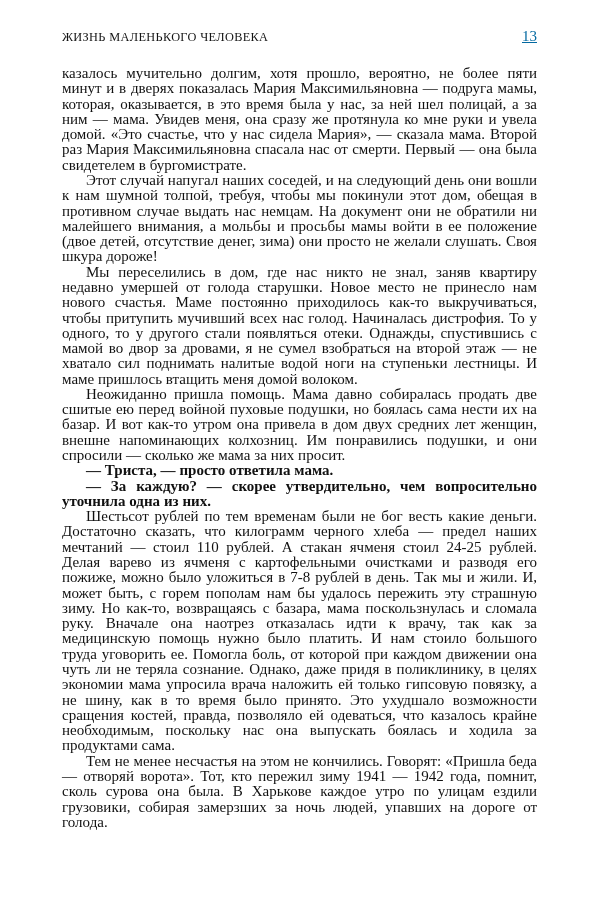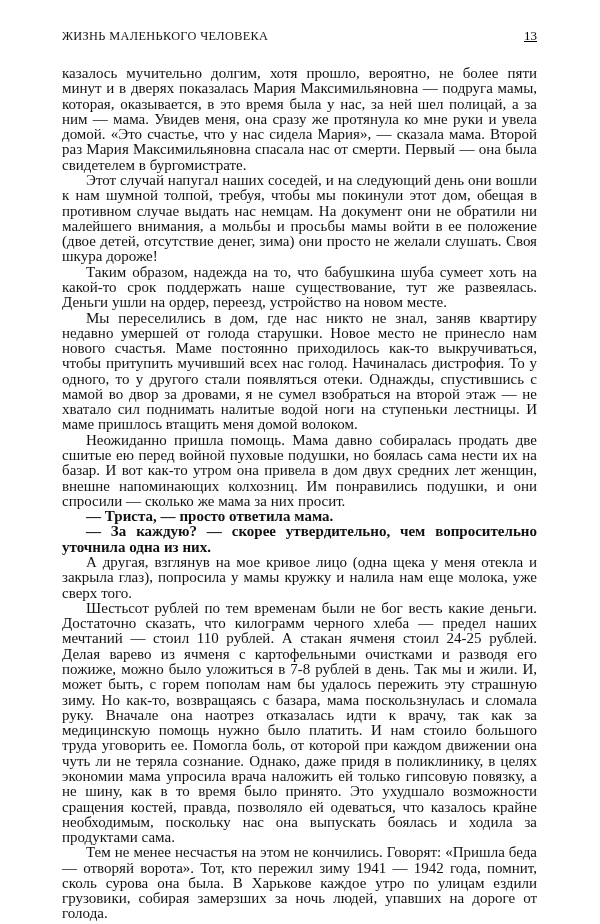--- a/index.html
+++ b/index.html
@@ -35,22 +35,22 @@
     height: 20px;
     margin: 0 0 18px 0;
   }
   .running-head-title {
     font-size: 12.3px;
     letter-spacing: 0.35px;
     white-space: nowrap;
     color: #141414;
   }
   .running-head-folio {
-    font-size: 13px;
-    color: #000000;
+    font-size: 15px;
+    color: #0369a1;
     text-decoration: underline;
   }
 
   
   .text-block {
     width: 475px;
   }
   p.para {
     margin: 0;
     font-size: 15px;
@@ -77,23 +77,21 @@
 <div class="page">
 
   <div class="running-head">
     <span class="running-head-title">ЖИЗНЬ МАЛЕНЬКОГО ЧЕЛОВЕКА</span>
     <span class="running-head-folio">13</span>
   </div>
 
   <div class="text-block">
       <p class="para no-indent">казалось мучительно долгим, хотя прошло, вероятно, не более пяти минут и в дверях показалась Мария Максимильяновна — подруга мамы, которая, оказывается, в это время была у нас, за ней шел полицай, а за ним — мама. Увидев меня, она сразу же протянула ко мне руки и увела домой. «Это счастье, что у нас сидела Мария», — сказала мама. Второй раз Мария Максимильяновна спасала нас от смерти. Первый — она была свидетелем в бургомистрате.</p>
       <p class="para">Этот случай напугал наших соседей, и на следующий день они вошли к нам шумной толпой, требуя, чтобы мы покинули этот дом, обещая в противном случае выдать нас немцам. На документ они не обратили ни малейшего внимания, а мольбы и просьбы мамы войти в ее положение (двое детей, отсутствие денег, зима) они просто не желали слушать. Своя шкура дороже!</p>
-      <p class="para">Таким образом, надежда на то, что бабушкина шуба сумеет хоть на какой-то срок поддержать наше существование, тут же развеялась. Деньги ушли на ордер, переезд, устройство на новом месте.</p>
       <p class="para">Мы переселились в дом, где нас никто не знал, заняв квартиру недавно умершей от голода старушки. Новое место не принесло нам нового счастья. Маме постоянно приходилось как-то выкручиваться, чтобы притупить мучивший всех нас голод. Начиналась дистрофия. То у одного, то у другого стали появляться отеки. Однажды, спустившись с мамой во двор за дровами, я не сумел взобраться на второй этаж — не хватало сил поднимать налитые водой ноги на ступеньки лестницы. И маме пришлось втащить меня домой волоком.</p>
       <p class="para">Неожиданно пришла помощь. Мама давно собиралась продать две сшитые ею перед войной пуховые подушки, но боялась сама нести их на базар. И вот как-то утром она привела в дом двух средних лет женщин, внешне напоминающих колхозниц. Им понравились подушки, и они спросили — сколько же мама за них просит.</p>
       <p class="para dialogue">— Триста, — просто ответила мама.</p>
       <p class="para dialogue">— За каждую? — скорее утвердительно, чем вопросительно уточнила одна из них.</p>
-      <p class="para">А другая, взглянув на мое кривое лицо (одна щека у меня отекла и закрыла глаз), попросила у мамы кружку и налила нам еще молока, уже сверх того.</p>
       <p class="para">Шестьсот рублей по тем временам были не бог весть какие деньги. Достаточно сказать, что килограмм черного хлеба — предел наших мечтаний — стоил 110 рублей. А стакан ячменя стоил 24-25 рублей. Делая варево из ячменя с картофельными очистками и разводя его пожиже, можно было уложиться в 7-8 рублей в день. Так мы и жили. И, может быть, с горем пополам нам бы удалось пережить эту страшную зиму. Но как-то, возвращаясь с базара, мама поскользнулась и сломала руку. Вначале она наотрез отказалась идти к врачу, так как за медицинскую помощь нужно было платить. И нам стоило большого труда уговорить ее. Помогла боль, от которой при каждом движении она чуть ли не теряла сознание. Однако, даже придя в поликлинику, в целях экономии мама упросила врача наложить ей только гипсовую повязку, а не шину, как в то время было принято. Это ухудшало возможности сращения костей, правда, позволяло ей одеваться, что казалось крайне необходимым, поскольку нас она выпускать боялась и ходила за продуктами сама.</p>
       <p class="para">Тем не менее несчастья на этом не кончились. Говорят: «Пришла беда — отворяй ворота». Тот, кто пережил зиму 1941 — 1942 года, помнит, сколь сурова она была. В Харькове каждое утро по улицам ездили грузовики, собирая замерзших за ночь людей, упавших на дороге от голода.</p>
     </div>
 
 </div>
 
 </body></html>

